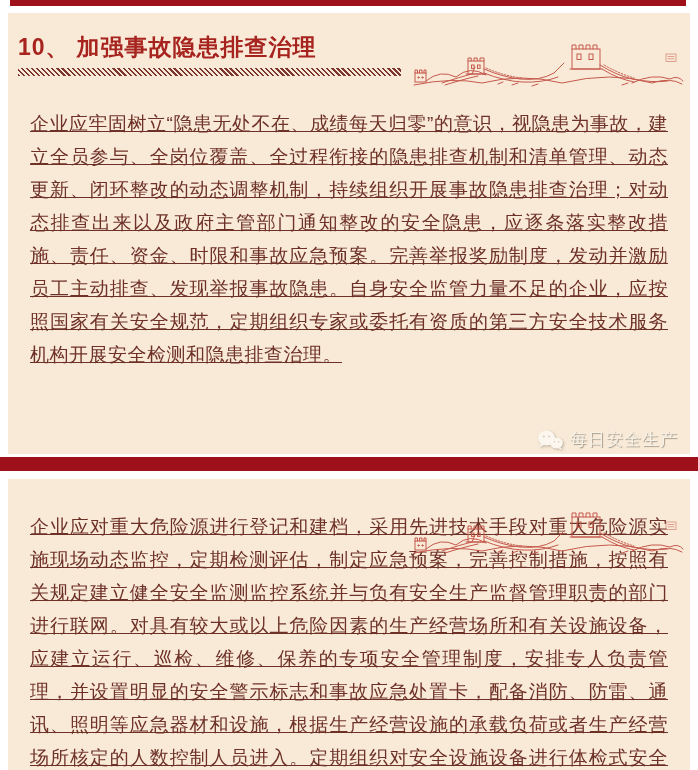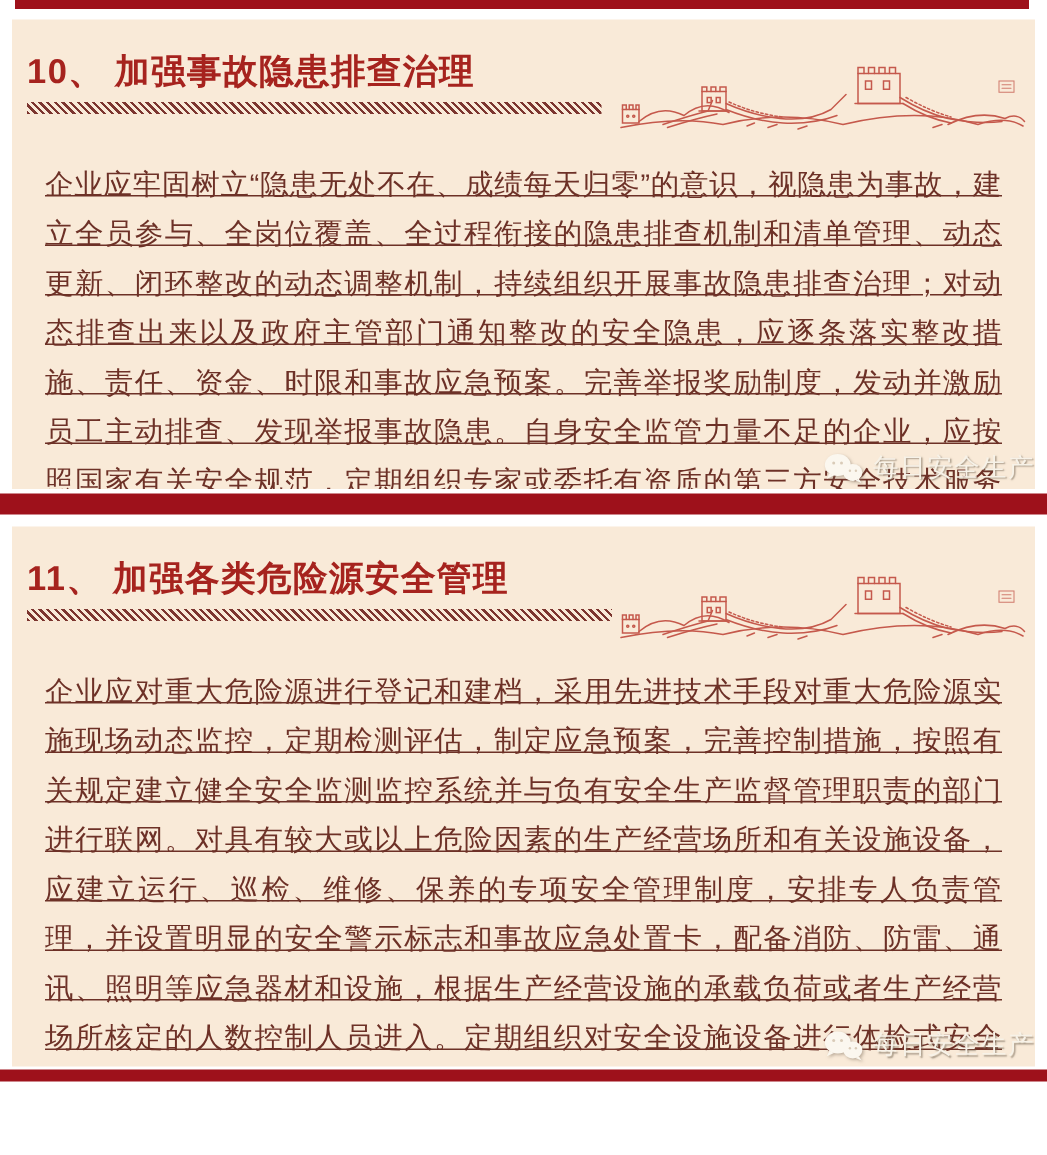--- a/index.html
+++ b/index.html
@@ -19,21 +19,21 @@
     font-family:"Liberation Sans","DejaVu Sans",sans-serif;
   }
   .page{width:698px;height:770px;background:var(--page-bg);position:relative;overflow:hidden;}
 
   .topbar{height:6px;background:var(--accent);margin:0 12px 0 10px;}
 
   .panel{
     position:relative;
     margin:7px 8px 0 8px;
     background:var(--panel-bg);
-    height:313px;
+    height:441px;
     overflow:hidden;
   }
   .panel.second{height:360px;margin-top:8px;}
 
   .section-header{padding:20px 0 0 10px;position:relative;z-index:2;}
   .section-title{
     font-size:23px;line-height:28px;font-weight:bold;
     color:var(--title-color);letter-spacing:1px;white-space:nowrap;
   }
   .section-number{margin-right:7px;}
@@ -54,21 +54,21 @@
   .body-text{
     margin:31px 22px 0 22px;
     font-size:19px;line-height:33px;
     color:var(--body-color);
     text-align:justify;
     letter-spacing:.5px;
     text-decoration:underline;
   }
 
   .watermark{
-    position:absolute;right:0;bottom:3px;
+    position:absolute;right:12px;bottom:3px;
     display:flex;align-items:center;gap:6px;
     font-size:17px;letter-spacing:1px;
     color:var(--watermark-color);
     text-shadow:1px 1px 1px rgba(125,110,92,.65);
   }
   .wechat-icon{filter:drop-shadow(1px 1px 1px rgba(125,110,92,.5));}
 
   .divider{height:14px;background:var(--accent);margin-top:3px;}
   .bottombar{height:8px;background:var(--accent);margin-top:2px;}
 </style>
@@ -178,26 +178,20 @@
       <path d="M190 32 Q206 42 222 45"></path>
       <path d="M192 28 Q208 37 222 41" stroke-dasharray="1.6 1.6"></path>
       <path d="M220 46 Q240 36 258 42 Q266 38 271 44"></path>
       <path d="M100 48 l6 -2 M120 49 l6 -2 M210 48 l6 -2 M86 47 l5 -2"></path>
       <g stroke-width=".7" opacity=".75">
         <rect x="254" y="17" width="10" height="7.5"></rect>
         <path d="M256 19.5 h6 M256 21.8 h6"></path>
       </g>
     </svg>
 
-    <div class="section-header">
-      <div class="section-title">
-        <span class="section-number">11、</span><span>加强各类危险源安全管理</span>
-      </div>
-      <div class="hatch" style="width:58%;"></div>
-    </div>
 
     <p class="body-text">企业应对重大危险源进行登记和建档，采用先进技术手段对重大危险源实施现场动态监控，定期检测评估，制定应急预案，完善控制措施，按照有关规定建立健全安全监测监控系统并与负有安全生产监督管理职责的部门进行联网。对具有较大或以上危险因素的生产经营场所和有关设施设备，应建立运行、巡检、维修、保养的专项安全管理制度，安排专人负责管理，并设置明显的安全警示标志和事故应急处置卡，配备消防、防雷、通讯、照明等应急器材和设施，根据生产经营设施的承载负荷或者生产经营场所核定的人数控制人员进入。定期组织对安全设施设备进行体检式安全评估，确保始终处于安全可靠状态。</p>
 
     <div class="watermark">
       <svg class="wechat-icon" width="27" height="22" viewBox="0 0 27 22">
         <ellipse cx="9.5" cy="9" rx="8.6" ry="7.4" fill="#fbf7ef"></ellipse>
         <path d="M4 14.5 L2.2 18.2 L7 16" fill="#fbf7ef"></path>
         <ellipse cx="19.5" cy="14" rx="6.4" ry="5.6" fill="#fbf7ef"></ellipse>
         <path d="M23.5 18.2 L25.4 21 L21.4 19.4" fill="#fbf7ef"></path>
         <circle cx="6.8" cy="7.6" r="1" fill="#d9cbb8"></circle>

